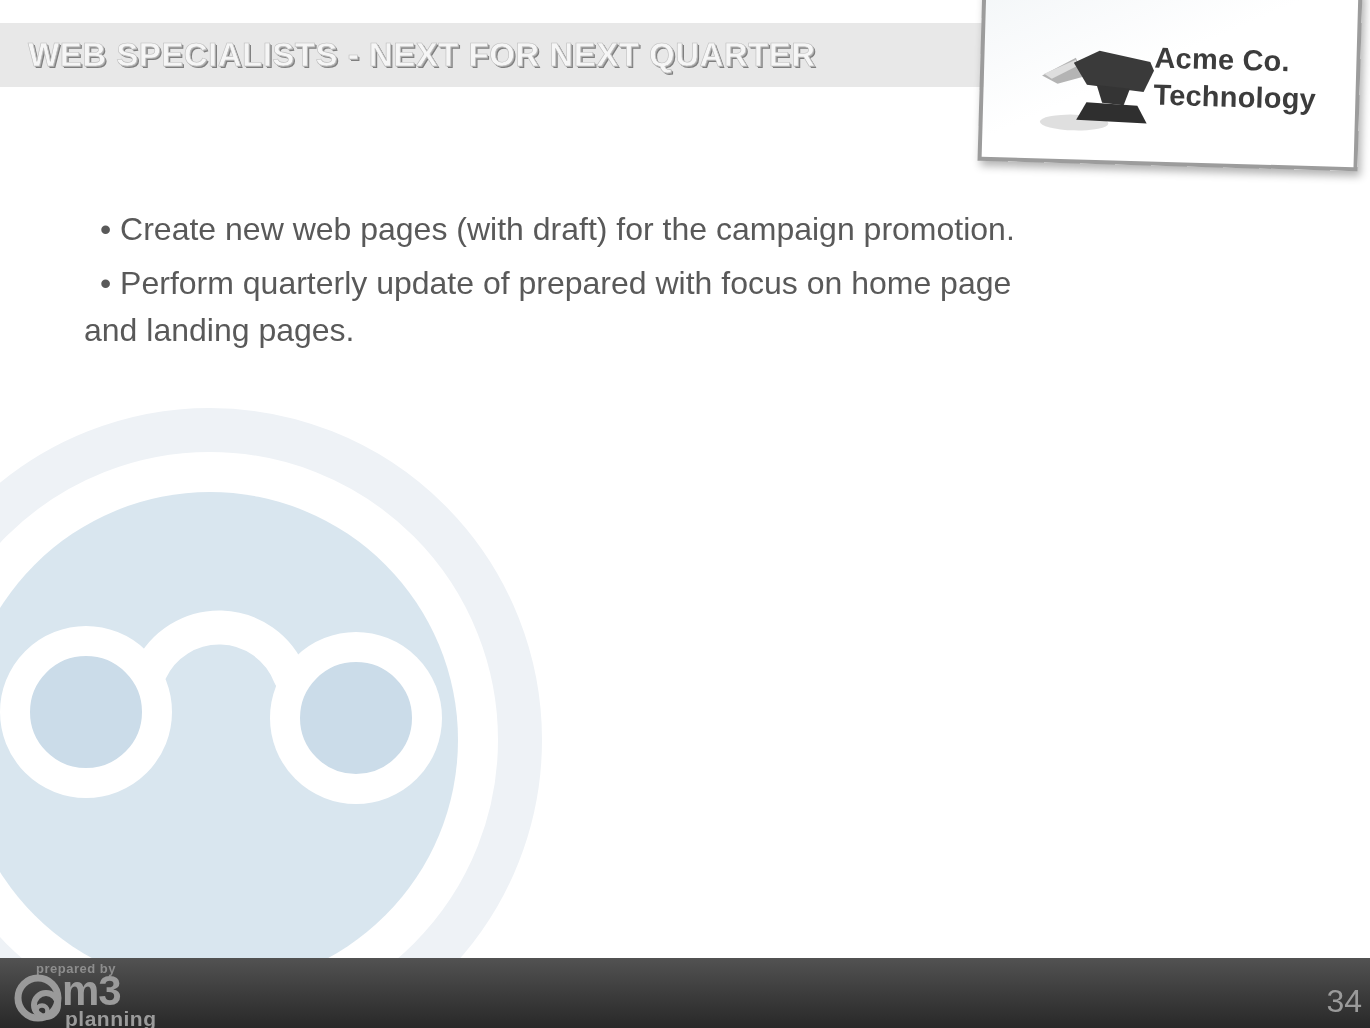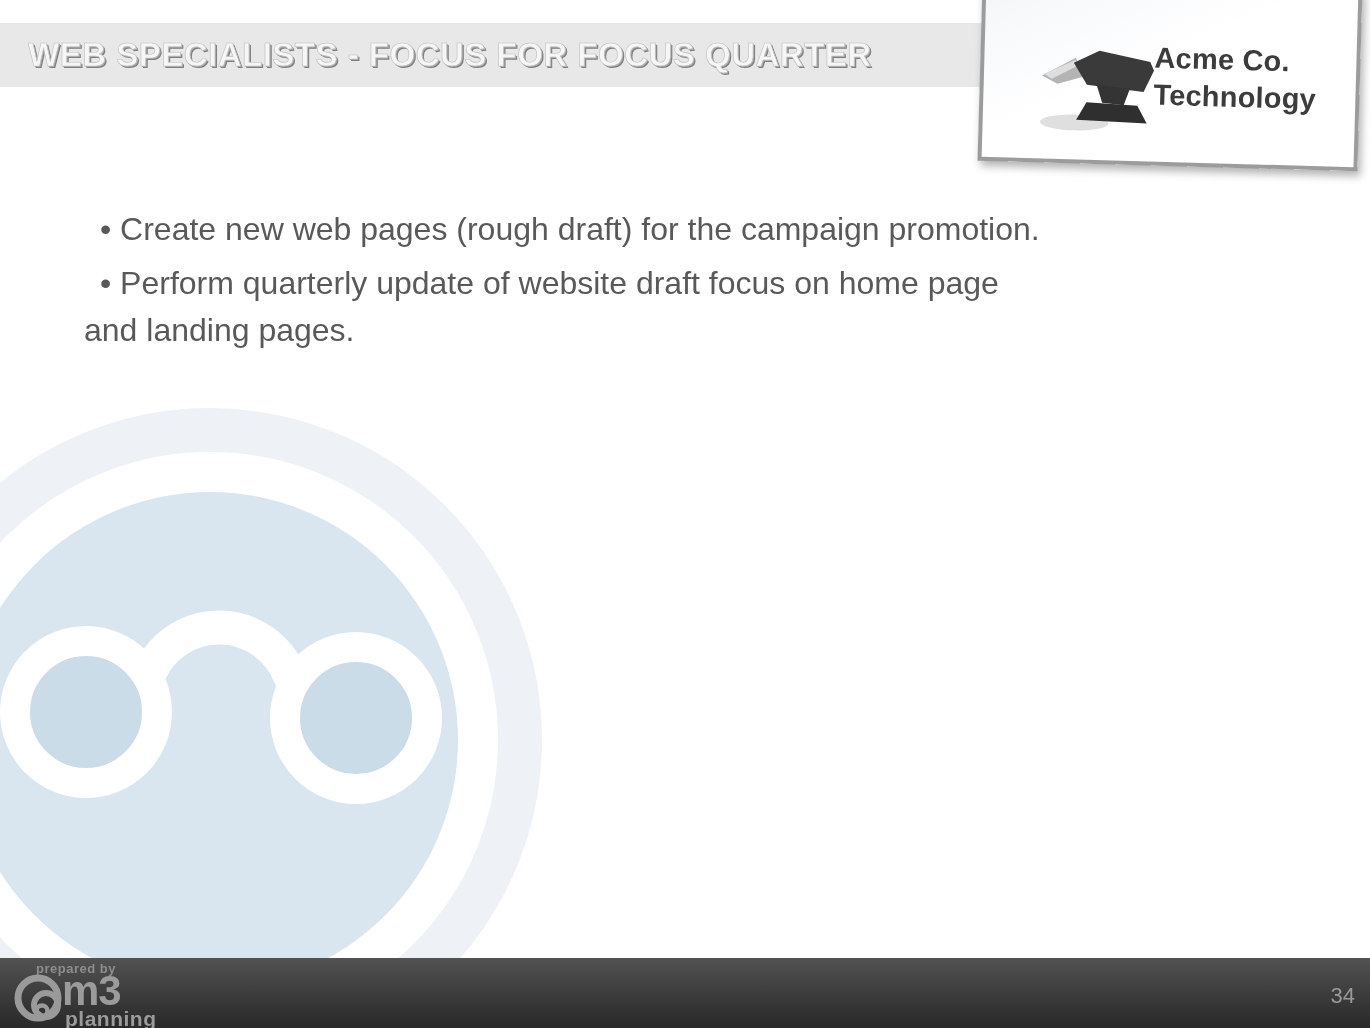--- a/index.html
+++ b/index.html
@@ -65,63 +65,63 @@
   .footer .brand-name{
     position:absolute;left:62px;top:14px;
     font-size:42px;font-weight:bold;color:#9b9b9b;letter-spacing:-1px;
     line-height:38px;
   }
   .footer .brand-sub{
     position:absolute;left:65px;top:49px;
     font-size:21px;font-weight:bold;color:#9b9b9b;letter-spacing:.5px;
   }
   .footer .page-number{
-    position:absolute;right:15px;top:25px;
-    font-size:22px;color:#9a9a9a;
+    position:absolute;right:8px;top:25px;
+    font-size:32px;color:#9a9a9a;
   }
 </style>
 </head>
 <body>
 
 <div class="slide">
 
   <svg class="watermark" width="700" height="975" viewBox="0 0 700 975" aria-hidden="true">
 
     <circle cx="210" cy="740" r="310" fill="none" stroke="#eef2f6" stroke-width="44"></circle>
 
     <circle cx="210" cy="740" r="248" fill="#d9e6ef"></circle>
 
     <circle cx="86" cy="712" r="71" fill="#cbdce9" stroke="#ffffff" stroke-width="30"></circle>
     <circle cx="356" cy="718" r="71" fill="#cbdce9" stroke="#ffffff" stroke-width="30"></circle>
 
     <path d="M 150 672 A 76 76 0 0 1 290 676" fill="none" stroke="#ffffff" stroke-width="34" stroke-linecap="round"></path>
   </svg>
 
   <div class="header-bar">
-    <span class="title">WEB SPECIALISTS - FOCUS FOR FOCUS QUARTER</span>
+    <span class="title">WEB SPECIALISTS - NEXT FOR NEXT QUARTER</span>
   </div>
 
   <div class="logo-card">
     <svg class="anvil" width="118" height="98" viewBox="0 0 120 100" aria-hidden="true">
       <ellipse cx="36" cy="91" rx="35" ry="8" fill="#c9c9c9" opacity="0.6"></ellipse>
       <polygon points="2,44 36,25 44,44 18,52" fill="#b4b4b4"></polygon>
       <polygon points="4,42 36,27 38,33 12,47" fill="#dedede"></polygon>
       <polygon points="34,30 60,17 112,27 116,36 106,58 48,52" fill="#3a3a3a"></polygon>
       <polygon points="58,52 92,55 86,72 64,70" fill="#343434"></polygon>
       <polygon points="48,70 100,72 110,90 38,88" fill="#2f2f2f"></polygon>
     </svg>
     <div class="company">
       <div>Acme Co.</div>
       <div>Technology</div>
     </div>
   </div>
 
   <div class="bullets">
-    <p>• Create new web pages (rough draft) for the campaign promotion.</p>
-    <p>• Perform quarterly update of website draft focus on home page
+    <p>• Create new web pages (with draft) for the campaign promotion.</p>
+    <p>• Perform quarterly update of prepared with focus on home page
 and landing pages.</p>
   </div>
 
   <div class="footer">
     <span class="prepared-by">prepared by</span>
     <svg class="rings" width="54" height="52" viewBox="0 0 54 52" aria-hidden="true">
       <circle cx="26" cy="24" r="20" fill="none" stroke="#9a9a9a" stroke-width="7"></circle>
       <circle cx="34" cy="31" r="12" fill="none" stroke="#9a9a9a" stroke-width="6"></circle>
       <circle cx="30" cy="37" r="5.5" fill="none" stroke="#9a9a9a" stroke-width="4.5"></circle>
     </svg>

